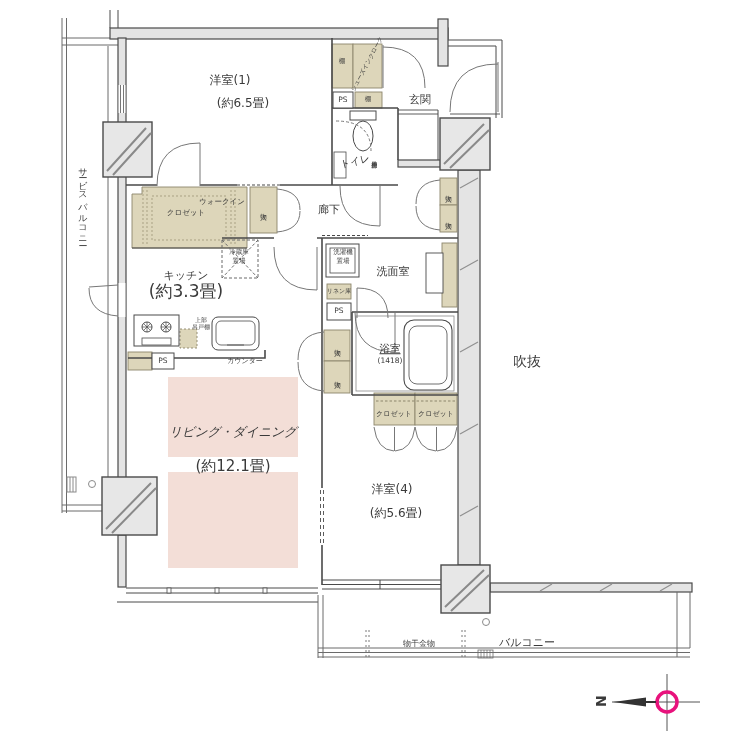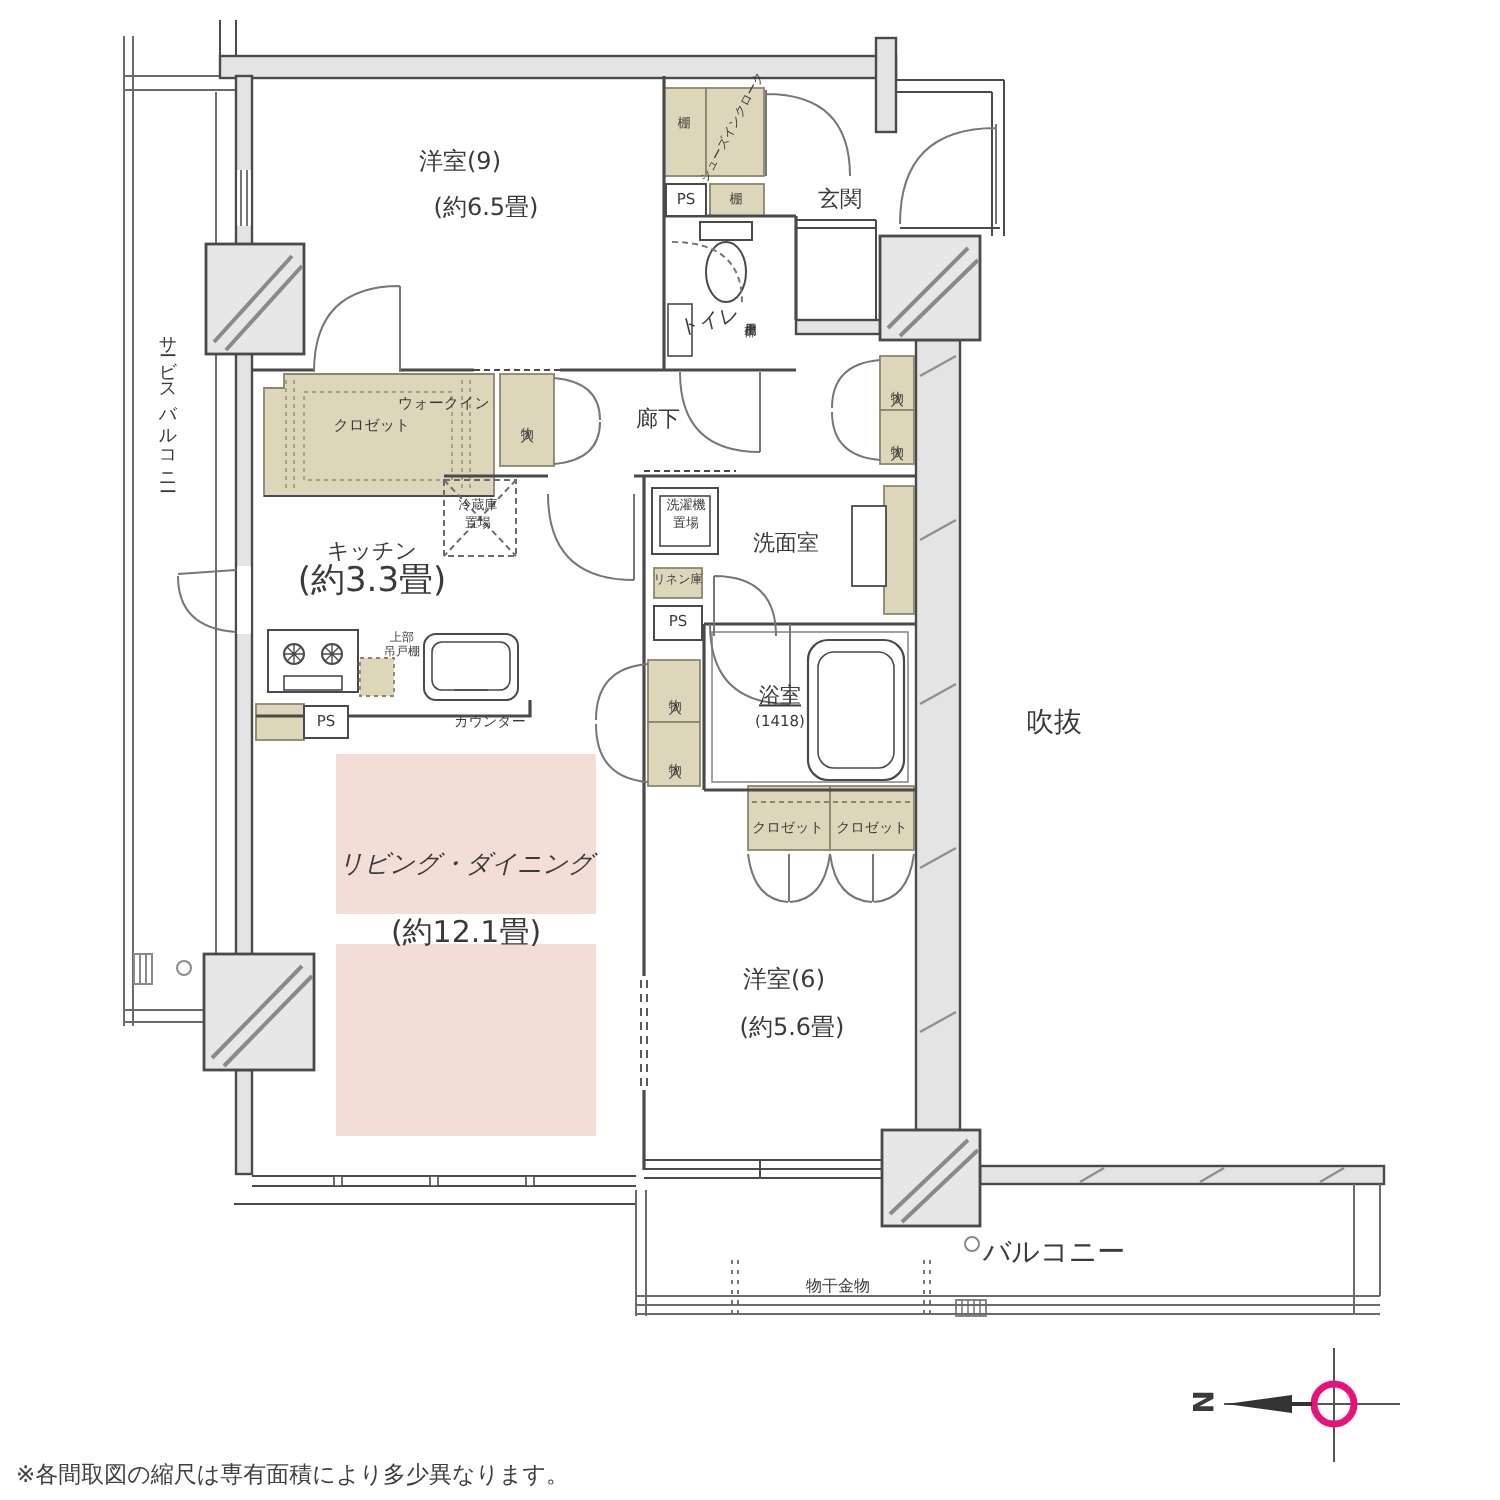--- a/index.html
+++ b/index.html
@@ -182,21 +182,21 @@
   </g>
 
   <g>
     <path d="M612,702 H700 M667,674 V731" stroke="#555" stroke-width="1" fill="none"></path>
     <circle cx="667" cy="702" r="10" fill="none" stroke="#e8127c" stroke-width="3.5"></circle>
     <path d="M646,702 H656" stroke="#333" stroke-width="2" fill="none"></path>
     <polygon points="613,702 646,697.5 646,706.5" fill="#333"></polygon>
   </g>
 </svg>
 
-  <div class="lbl" style="left:230px;top:81px;font-size:12px;">洋室(9)</div>
+  <div class="lbl" style="left:230px;top:81px;font-size:12px;">洋室(1)</div>
   <div class="lbl" style="left:243px;top:104px;font-size:12px;">(約6.5畳)</div>
   <div class="lbl" style="left:420px;top:100px;font-size:11px;">玄関</div>
   <div class="lbl" style="left:367px;top:64px;font-size:6px;transform:translate(-50%,-50%) rotate(-62deg);">シューズインクローク</div>
   <div class="lbl" style="left:342px;top:62px;font-size:6.5px;">棚</div>
   <div class="lbl" style="left:343px;top:100px;font-size:7.5px;">PS</div>
   <div class="lbl" style="left:368px;top:100px;font-size:6.5px;">棚</div>
   <div class="lbl" style="left:355px;top:161px;font-size:10px;transform:translate(-50%,-50%) rotate(-14deg);">トイレ</div>
   <div class="lbl v" style="left:374px;top:157px;font-size:6px;letter-spacing:0;">上部吊戸棚</div>
   <div class="lbl v" style="left:82px;top:202px;font-size:9px;">サービスバルコニー</div>
   <div class="lbl" style="left:186px;top:202px;font-size:7.5px;margin-left:36px;">ウォークイン</div>
@@ -219,21 +219,20 @@
   <div class="lbl" style="left:390px;top:349px;font-size:10.5px;text-decoration:underline;">浴室</div>
   <div class="lbl" style="left:390px;top:361px;font-size:7.5px;">(1418)</div>
   <div class="lbl" style="left:201px;top:320px;font-size:6px;">上部</div>
   <div class="lbl" style="left:201px;top:327px;font-size:6px;">吊戸棚</div>
   <div class="lbl" style="left:163px;top:361px;font-size:7.5px;">PS</div>
   <div class="lbl" style="left:245px;top:362px;font-size:7px;">カウンター</div>
   <div class="lbl" style="left:233px;top:432px;font-size:12.5px;font-style:italic;">リビング・ダイニング</div>
   <div class="lbl" style="left:233px;top:466px;font-size:15px;">(約12.1畳)</div>
   <div class="lbl" style="left:394px;top:415px;font-size:7px;">クロゼット</div>
   <div class="lbl" style="left:436px;top:415px;font-size:7px;">クロゼット</div>
-  <div class="lbl" style="left:392px;top:490px;font-size:12px;">洋室(6)</div>
+  <div class="lbl" style="left:392px;top:490px;font-size:12px;">洋室(4)</div>
   <div class="lbl" style="left:396px;top:514px;font-size:12px;">(約5.6畳)</div>
   <div class="lbl" style="left:527px;top:362px;font-size:14px;">吹抜</div>
-  <div class="lbl" style="left:527px;top:627px;font-size:14px;">バルコニー</div>
+  <div class="lbl" style="left:527px;top:643px;font-size:11px;font-family:Liberation Mono, monospace;">バルコニー</div>
   <div class="lbl" style="left:419px;top:644px;font-size:8px;">物干金物</div>
   <div class="lbl north" style="left:600px;top:701px;font-size:14px;transform:translate(-50%,-50%) rotate(90deg);">N</div>
-  <div class="lbl note">※各間取図の縮尺は専有面積により多少異なります。</div>
 
 </div>
 
 </body></html>

